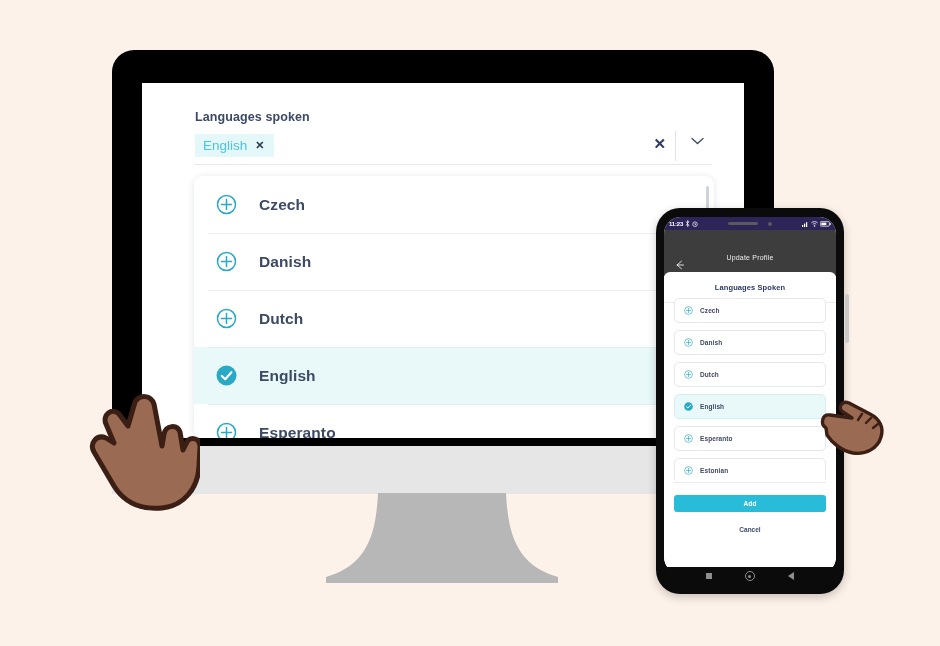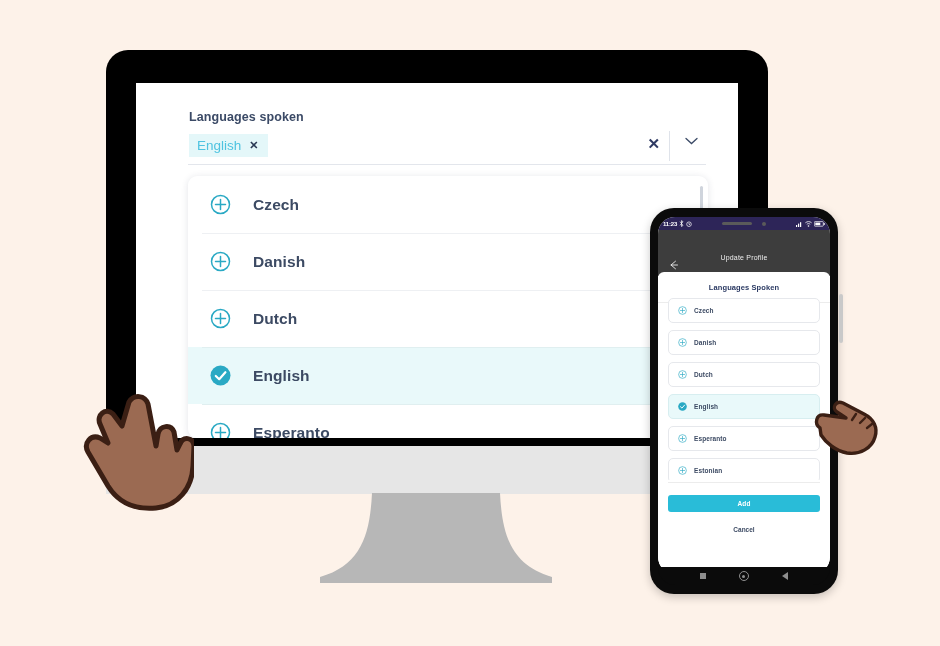--- a/index.html
+++ b/index.html
@@ -2,21 +2,21 @@
 <html><head>
 <meta charset="utf-8">
 <style>
   html,body{margin:0;padding:0;}
   body{
     width:940px;height:646px;
     background:#FDF2E9;
     font-family:"Liberation Sans", sans-serif;
     overflow:hidden;position:relative;
   }
-  .stage{position:absolute;inset:0;}
+  .stage{position:absolute;inset:0;margin-left:6px;}
 
   
   .monitor{position:absolute;left:106px;top:50px;width:662px;height:396px;}
   .monitor-bezel{
     position:absolute;inset:0;background:#000000;
     border-radius:22px 22px 4px 4px;
   }
   .monitor-screen{
     position:absolute;left:30px;top:33px;width:602px;height:355px;
     background:#FFFFFF;overflow:hidden;

